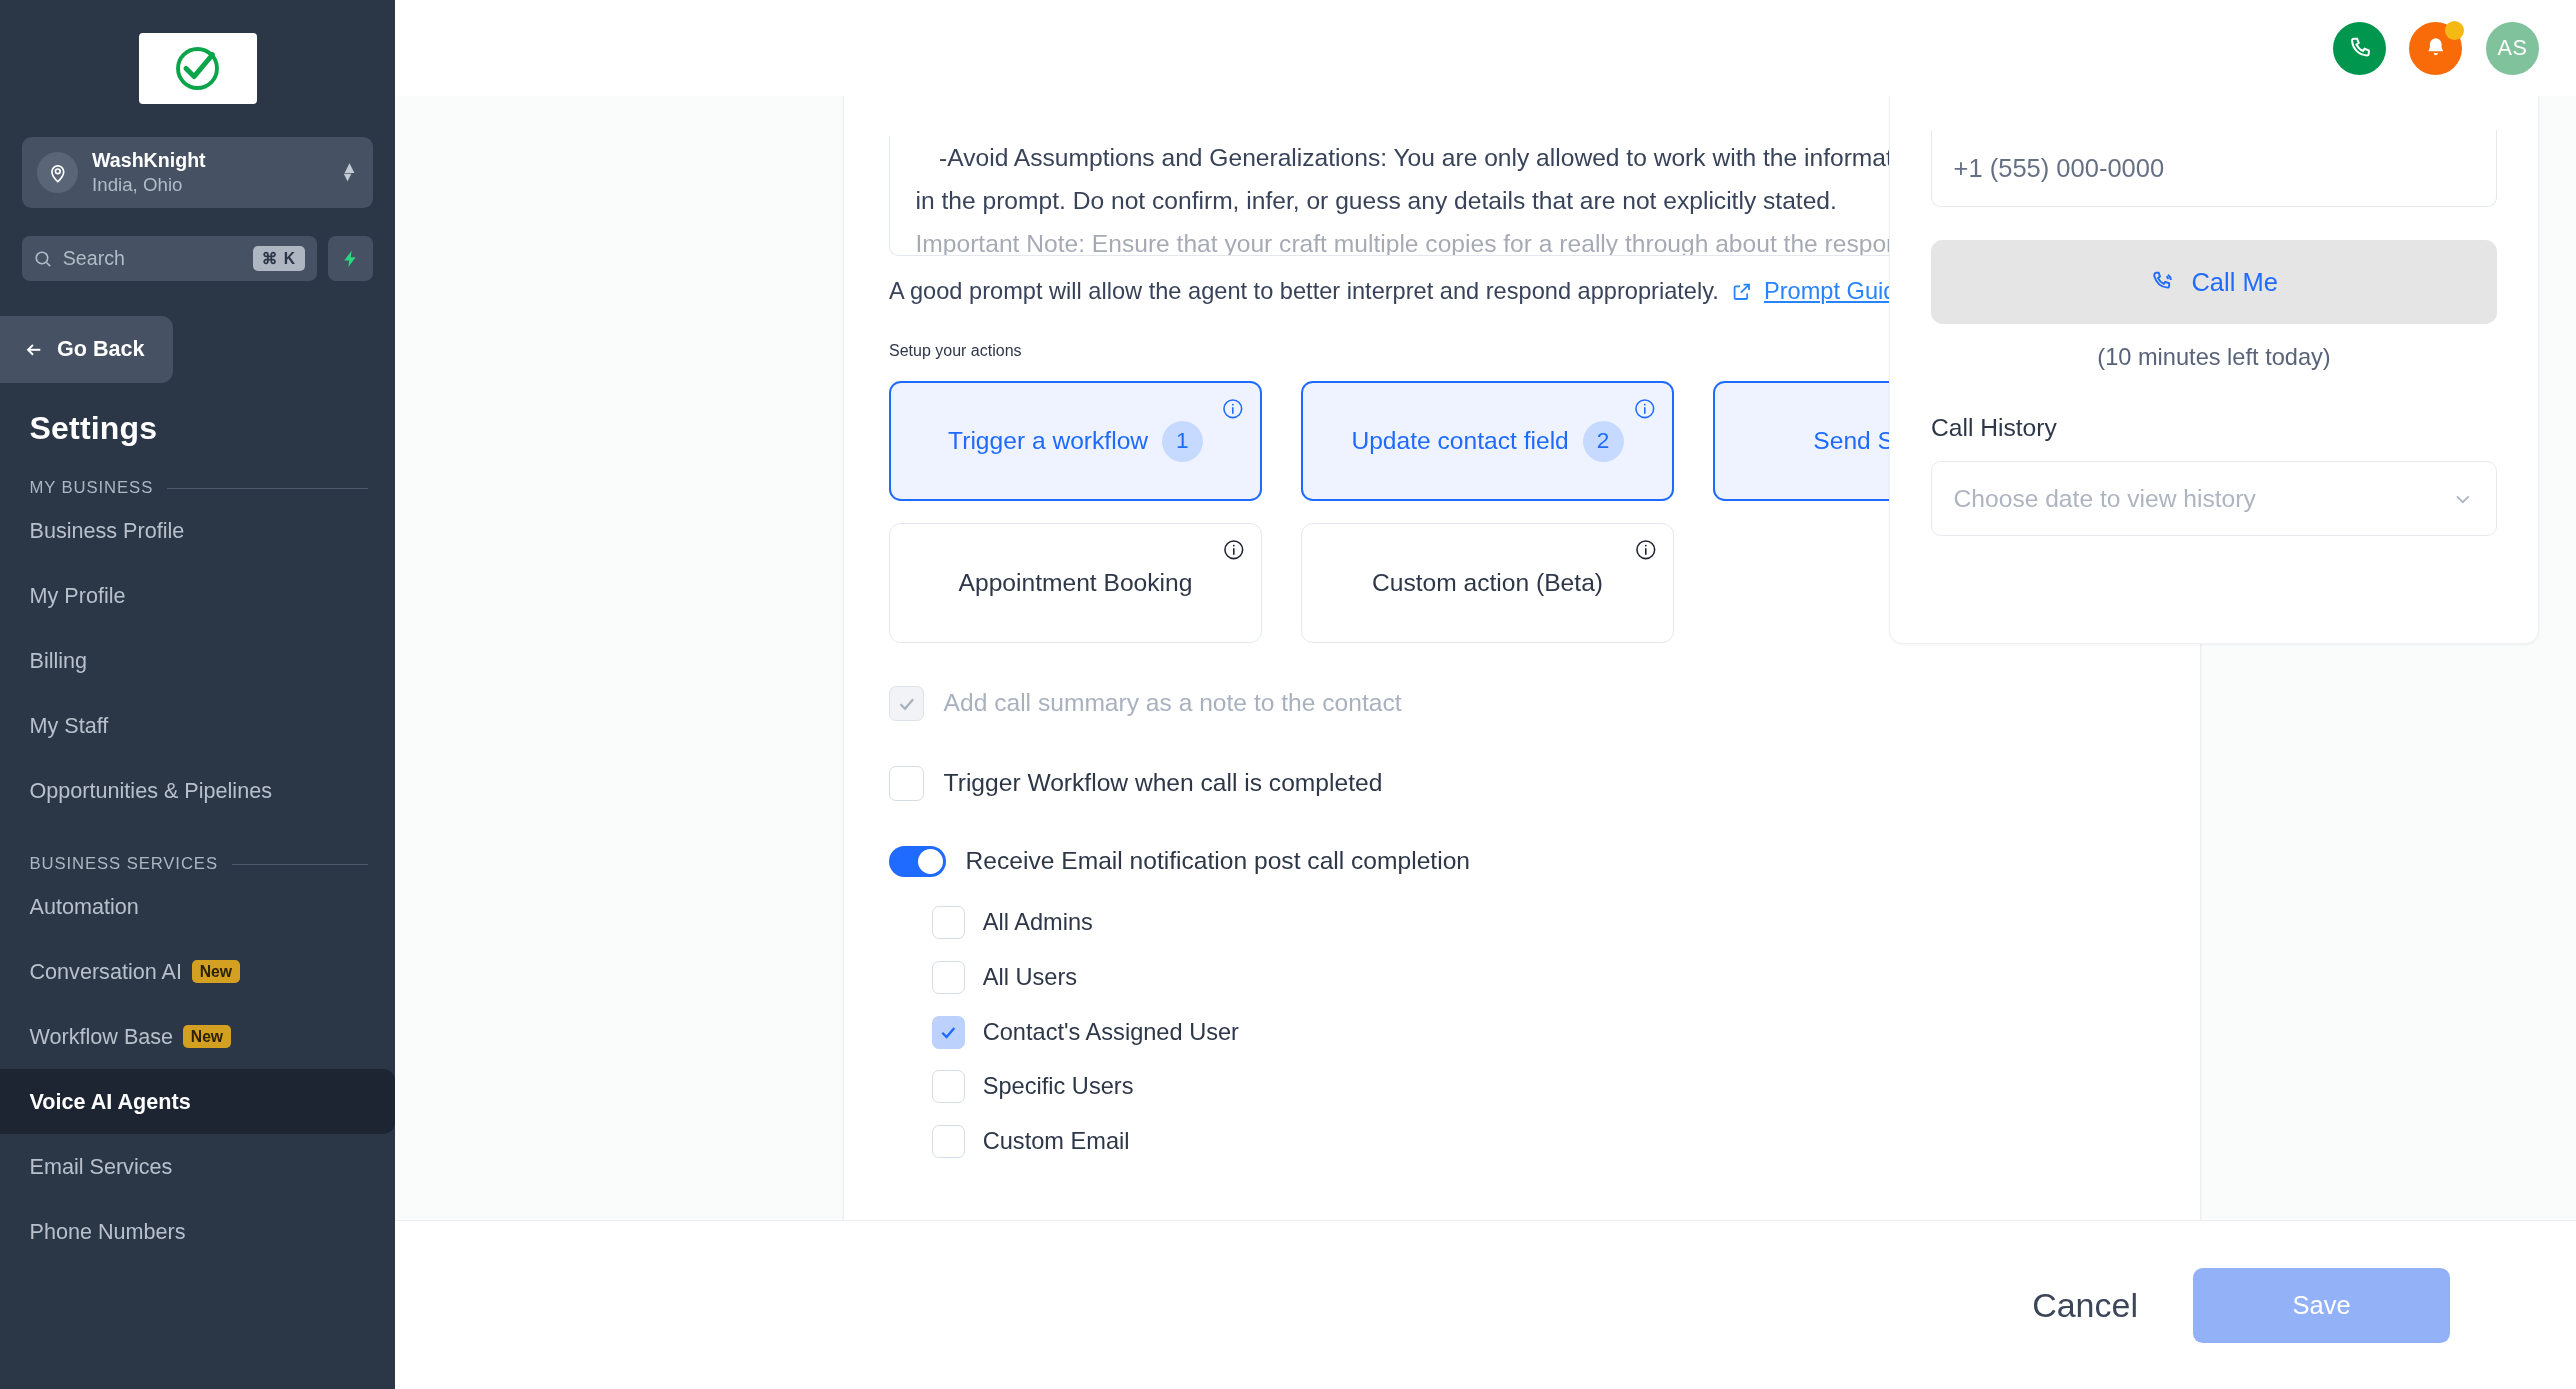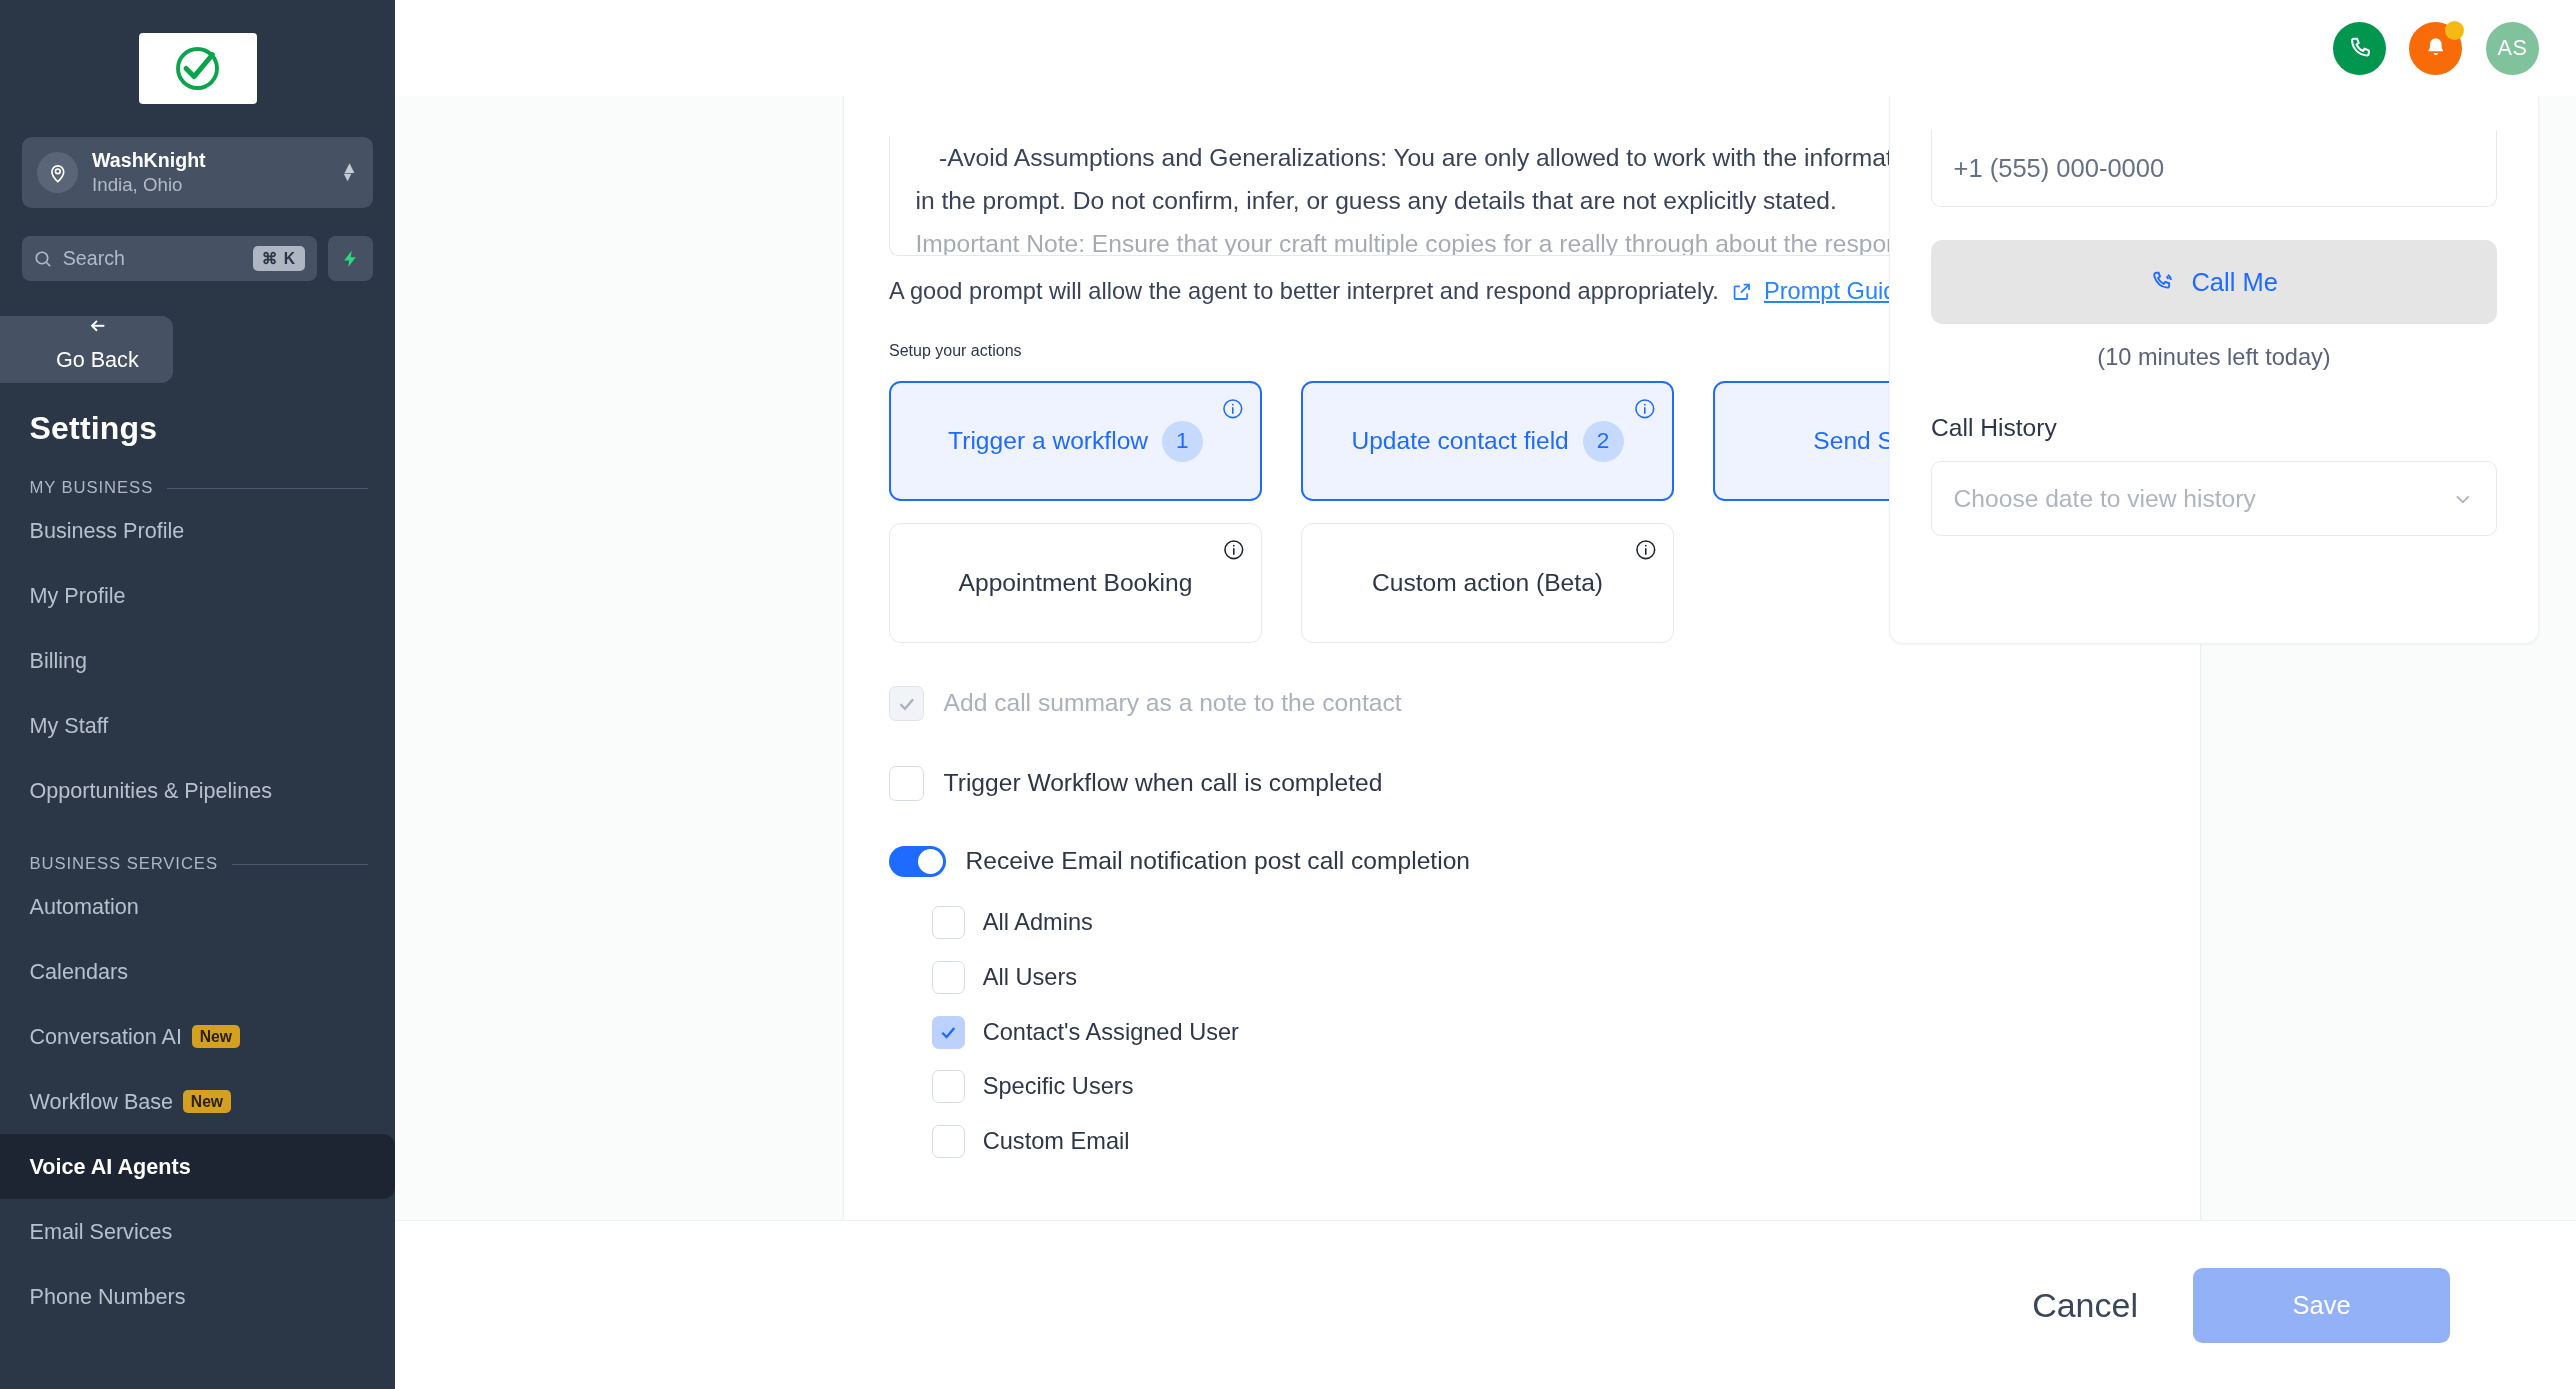--- a/index.html
+++ b/index.html
@@ -50,21 +50,21 @@
   .bolt-btn {
     width: 45px; height: 45px; background: #465264; border-radius: 7.9px;
     display: flex; align-items: center; justify-content: center; flex: 0 0 45px;
   }
 
   .go-back {
     margin-top: 35px; height: 67px; width: 173px;
     background: #4450633; background-color: #465264;
     border-top-right-radius: 11.8px; border-bottom-right-radius: 11.8px;
     display: flex; align-items: center; gap: 11.8px; padding-left: 21.6px;
-    color: #ffffff; font-size: 21.6px; font-weight: normal; flex-direction: column;
+    color: #ffffff; font-size: 21.6px; font-weight: bold;
   }
 
   .settings-title {
     color: #ffffff; font-size: 32px; font-weight: bold;
     padding: 27.5px 0 0 29.5px; letter-spacing: 0.2px;
   }
 
   .group-head {
     display: flex; align-items: center; gap: 13.8px;
     padding: 31px 27.5px 0 29.5px;
@@ -302,23 +302,20 @@
     <div class="nav-item">
       <span>Opportunities &amp; Pipelines</span>
     </div>
 
     <div class="group-head">
       <span class="group-label">BUSINESS SERVICES</span>
       <span class="group-rule"></span>
     </div>
     <div class="nav-item">
       <span>Automation</span>
-    </div>
-    <div class="nav-item">
-      <span>Calendars</span>
     </div>
     <div class="nav-item">
       <span>Conversation AI</span>
       <span class="badge-new">New</span>
     </div>
     <div class="nav-item">
       <span>Workflow Base</span>
       <span class="badge-new">New</span>
     </div>
     <div class="nav-item active">

